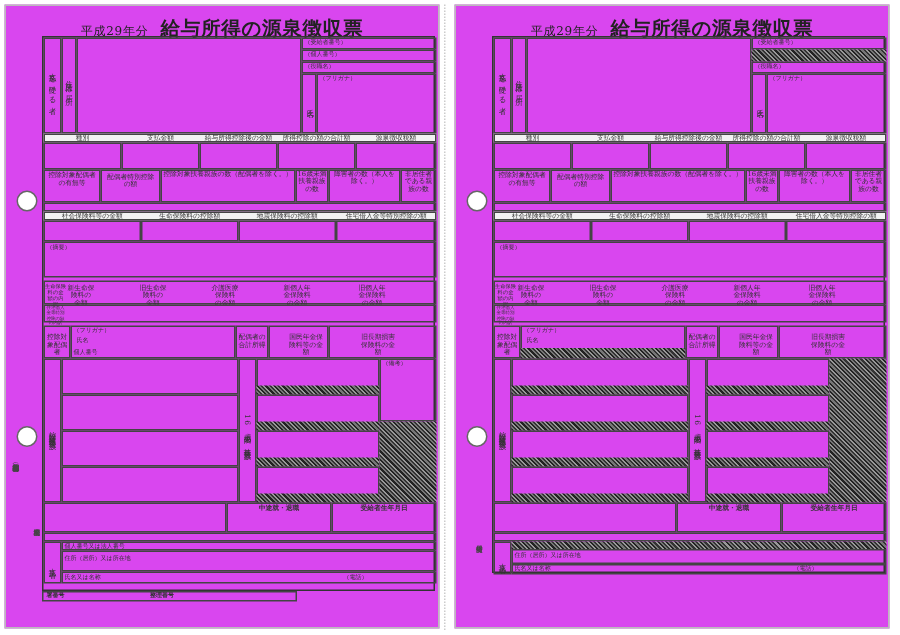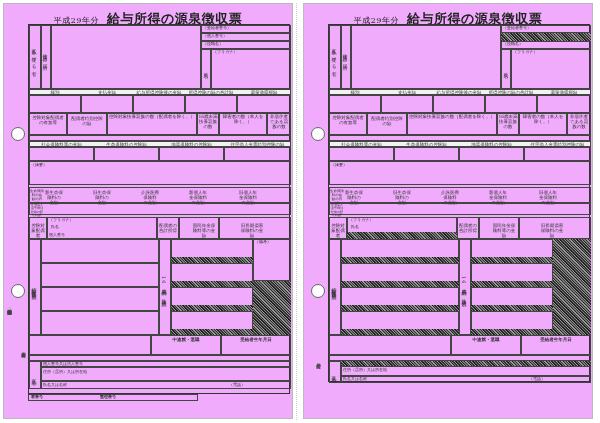--- a/index.html
+++ b/index.html
@@ -1,18 +1,18 @@
 <!DOCTYPE html>
 <html><head>
 <meta charset="utf-8">
 <style>
   *{box-sizing:border-box;margin:0;padding:0;}
   html,body{width:600px;height:423px;background:#fff;overflow:hidden;}
   body{font-family:"DejaVu Serif","Liberation Serif",serif;color:#222;position:relative;}
-  .page{position:absolute;top:3px;width:290px;height:416px;border:1px solid #bbb;background:#f0abfc;}
+  .page{position:absolute;top:3px;width:290px;height:416px;border:1px solid #bbb;background:#d946ef;}
   .page.left{left:3px;}
   .page.right{left:303px;}
   .perf{position:absolute;top:3px;bottom:3px;width:0;border-left:1px dotted #ccc;}
   .hole{position:absolute;width:14px;height:14px;border:1px solid #666;border-radius:50%;background:#fff;}
   .title{position:absolute;top:6px;left:0;width:100%;text-align:center;font-size:13px;font-weight:bold;letter-spacing:0.5px;}
   .title .yr{font-size:8px;font-weight:normal;margin-right:8px;}
   .form{position:absolute;left:24px;width:262px;border:1px solid #333;}
   .t{font-size:4px;line-height:1.1;color:#333;}
   .b{position:absolute;border:0.6px solid #444;}
   .lbl{position:absolute;font-size:4.5px;color:#333;text-align:center;line-height:1.15;white-space:nowrap;}

